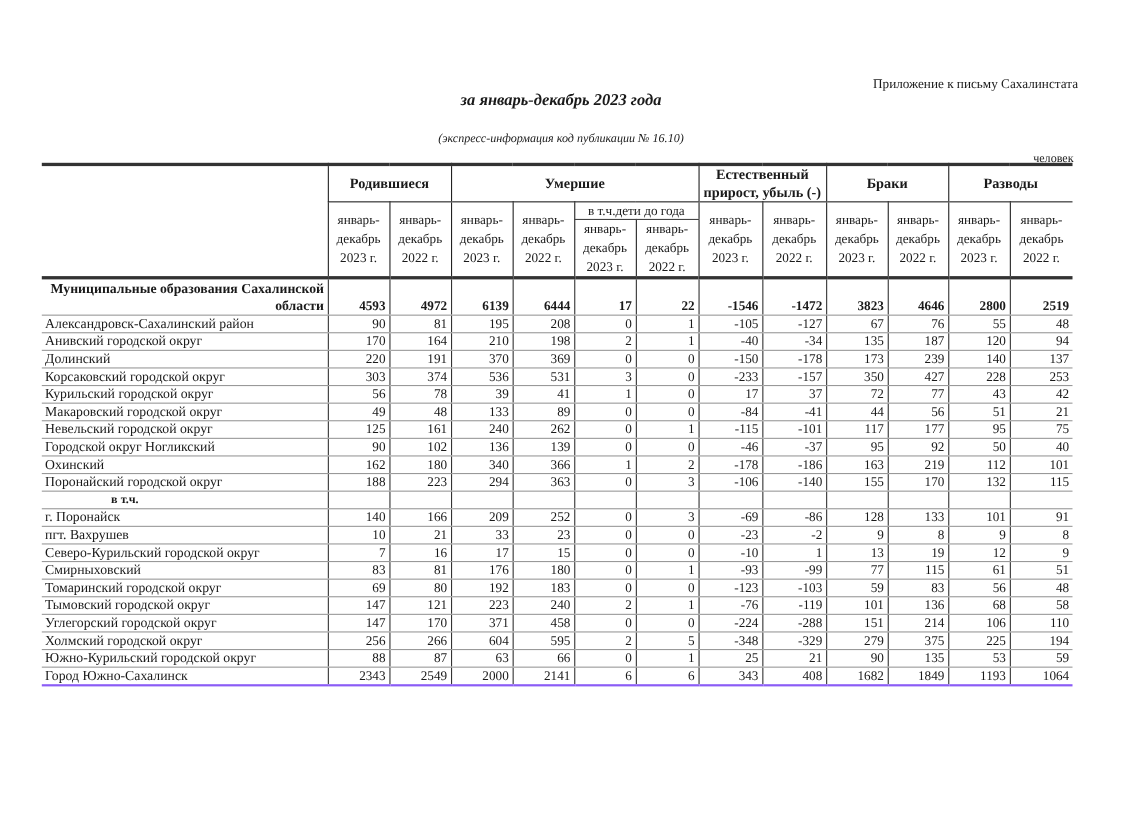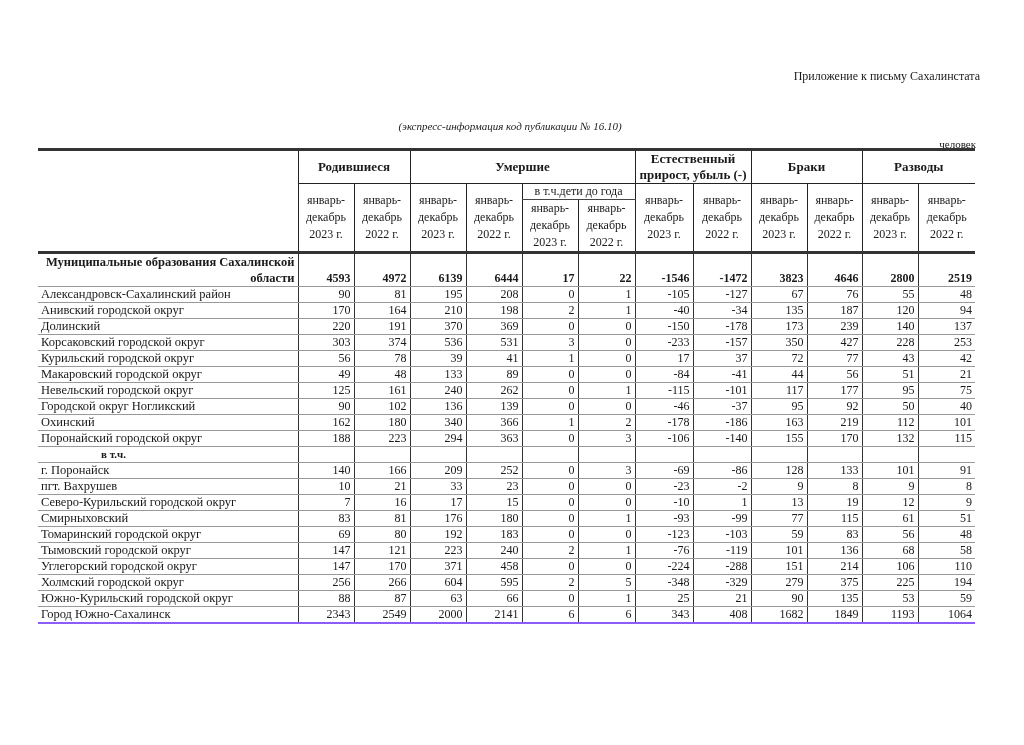--- a/index.html
+++ b/index.html
@@ -46,20 +46,21 @@
   tbody td.label.indent2 { padding-right: 75px; }
   tr.total td { font-weight: bold; vertical-align: bottom; height: 32px; line-height: 16px; text-align: right; }
   tr.total td.label { white-space: normal; font-size: 12.5px; }
   tr.last td { border-bottom: 2px solid #8b5cf6; }
 </style>
 </head>
 <body>
 
 <div class="appendix">Приложение к письму Сахалинстата</div>
 <div class="title">
+  <div>за январь-декабрь 2023 года</div>
 </div>
 <div class="subtitle">(экспресс-информация код публикации № 16.10)</div>
 <div class="units">человек</div>
 
 <table class="stats">
   <colgroup>
     <col style="width:260px">
     <col style="width:56px">
       <col style="width:56px">
     <col style="width:56px">

